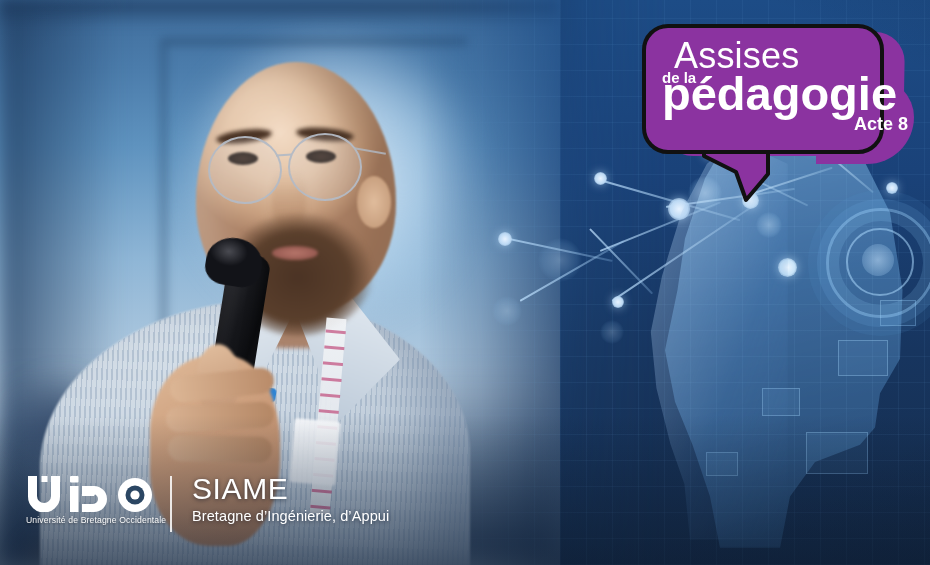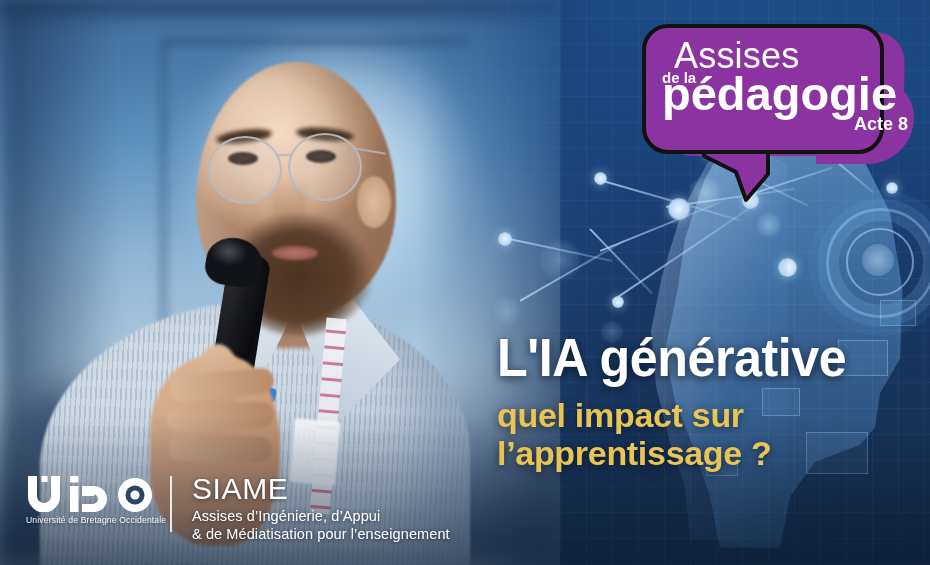--- a/index.html
+++ b/index.html
@@ -420,27 +420,20 @@
     </div>
     <div class="badge-outline"></div>
     <div class="badge-text">
       <div class="t-assises">Assises</div>
       <div class="t-dela">de la</div>
       <div class="t-pedagogie">pédagogie</div>
       <div class="t-acte">Acte 8</div>
     </div>
   </div>
 
-  <div class="title-block">
-    <div class="title-main">L'IA générative</div>
-    <div class="title-sub">
-      <div>quel impact sur</div>
-      <div>l’apprentissage ?</div>
-    </div>
-  </div>
 
   <div class="footer">
     <div class="ubo-block">
       <svg class="ubo-mark" width="128" height="38" viewBox="0 0 128 38">
 
         <path d="M2 2 h9 v20 a7 7 0 0 0 14 0 V2 h9 v20.5 a16 16 0 0 1 -32 0 Z" fill="#ffffff"></path>
         <rect x="15.5" y="2" width="6" height="6" fill="#ffffff"></rect>
 
         <rect x="44" y="2" width="8.5" height="6.5" rx="1" fill="#ffffff"></rect>
         <rect x="44" y="12" width="8.5" height="26" fill="#ffffff"></rect>
@@ -450,18 +443,17 @@
 
         <circle cx="109" cy="21" r="17" fill="#ffffff"></circle>
         <circle cx="109" cy="21" r="9.5" fill="#2b4663"></circle>
         <circle cx="109" cy="21" r="4.6" fill="#ffffff"></circle>
       </svg>
       <div class="ubo-sub">Université de Bretagne Occidentale</div>
     </div>
     <div class="divider"></div>
     <div class="siame-block">
       <div class="siame-title">SIAME</div>
-      <div class="siame-l1">Assises d’Ingénierie, d’Appui</div>
-      <div class="siame-l2">&amp; de Médiatisation pour l’enseignement</div>
+      <div class="siame-l1">Bretagne d’Ingénierie, d’Appui</div>
     </div>
   </div>
 
 </div>
 
 </body></html>

